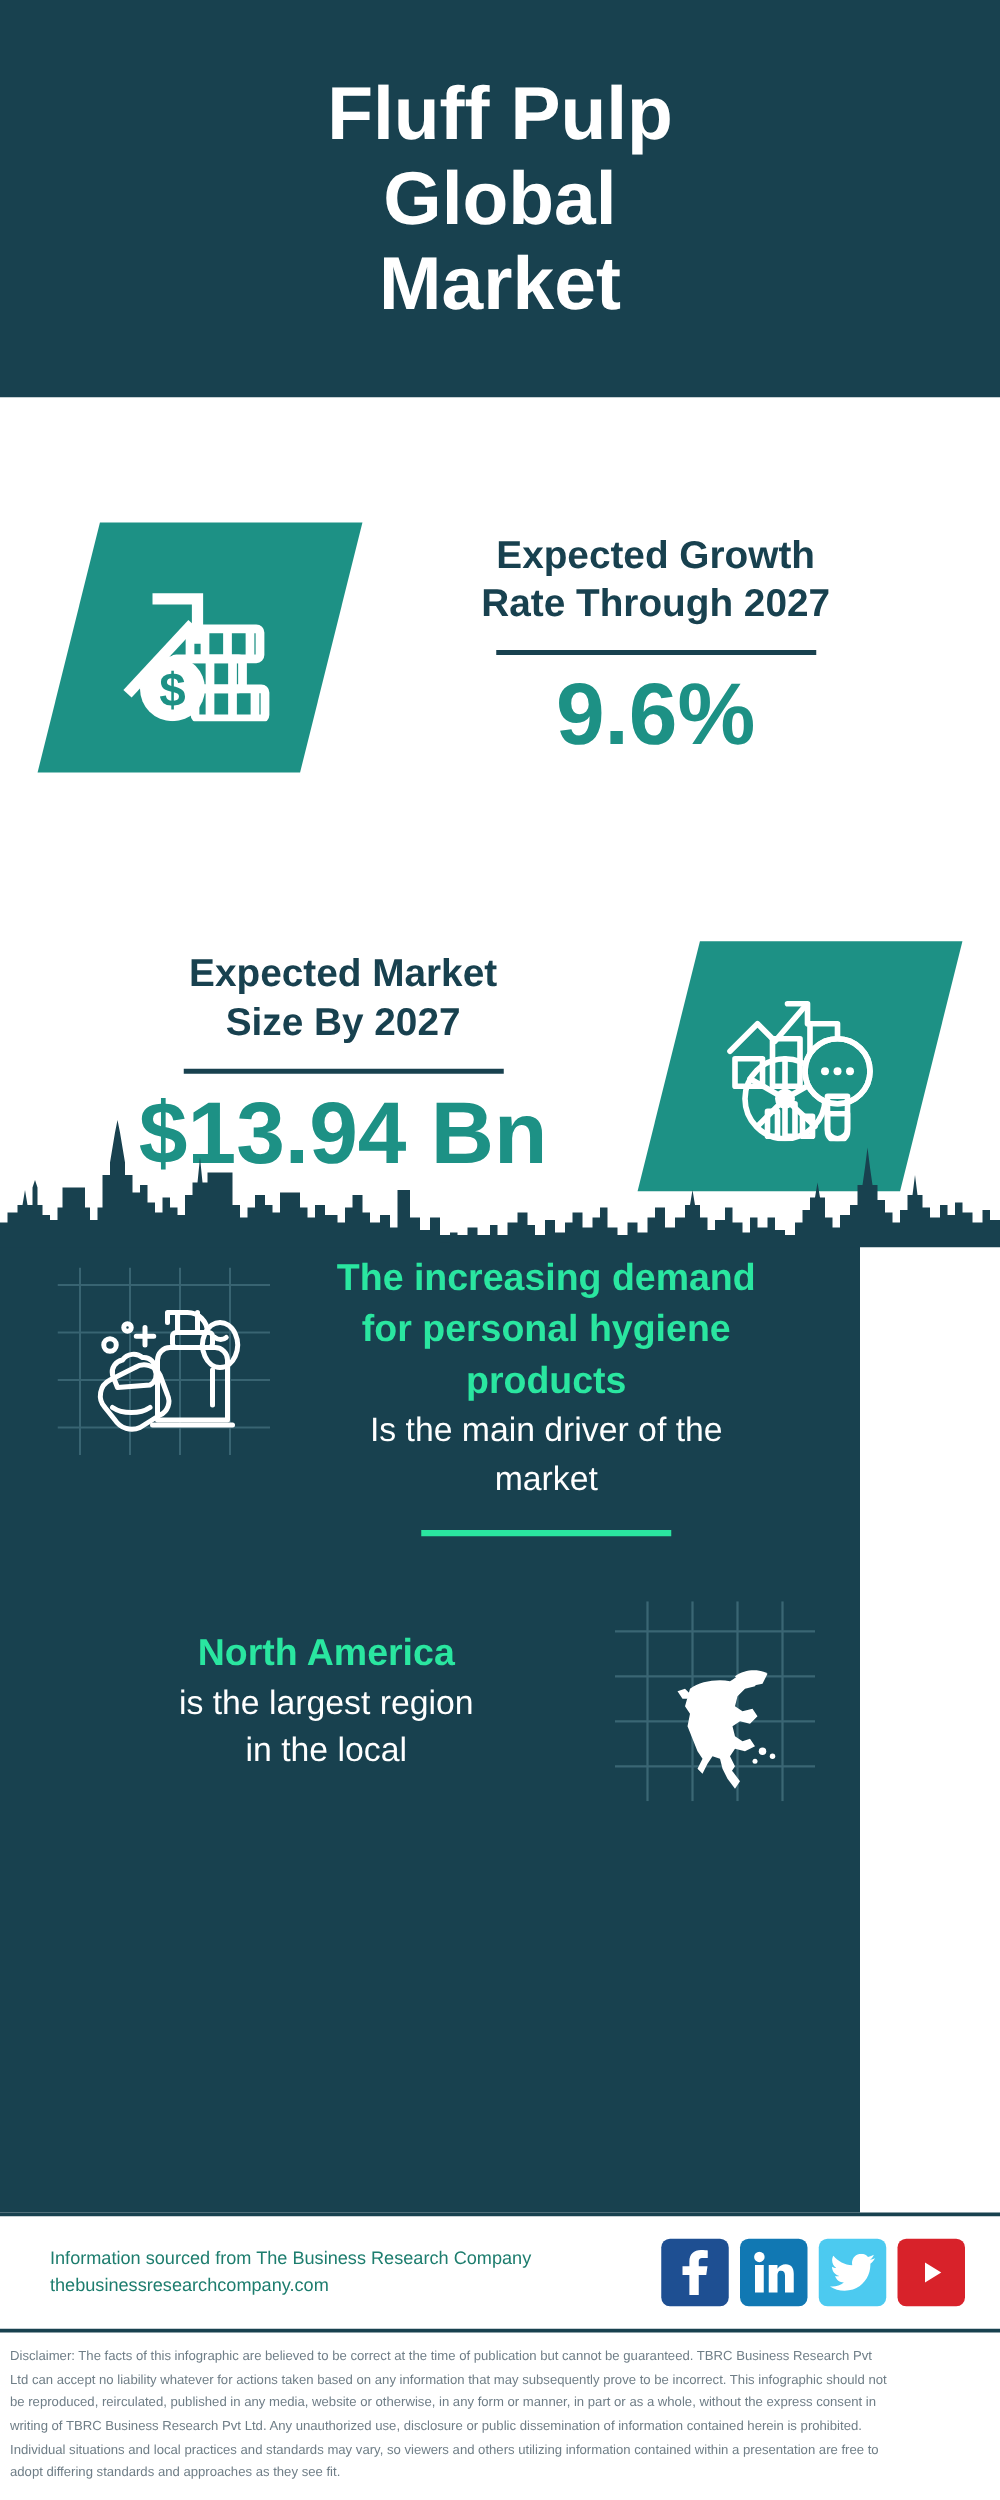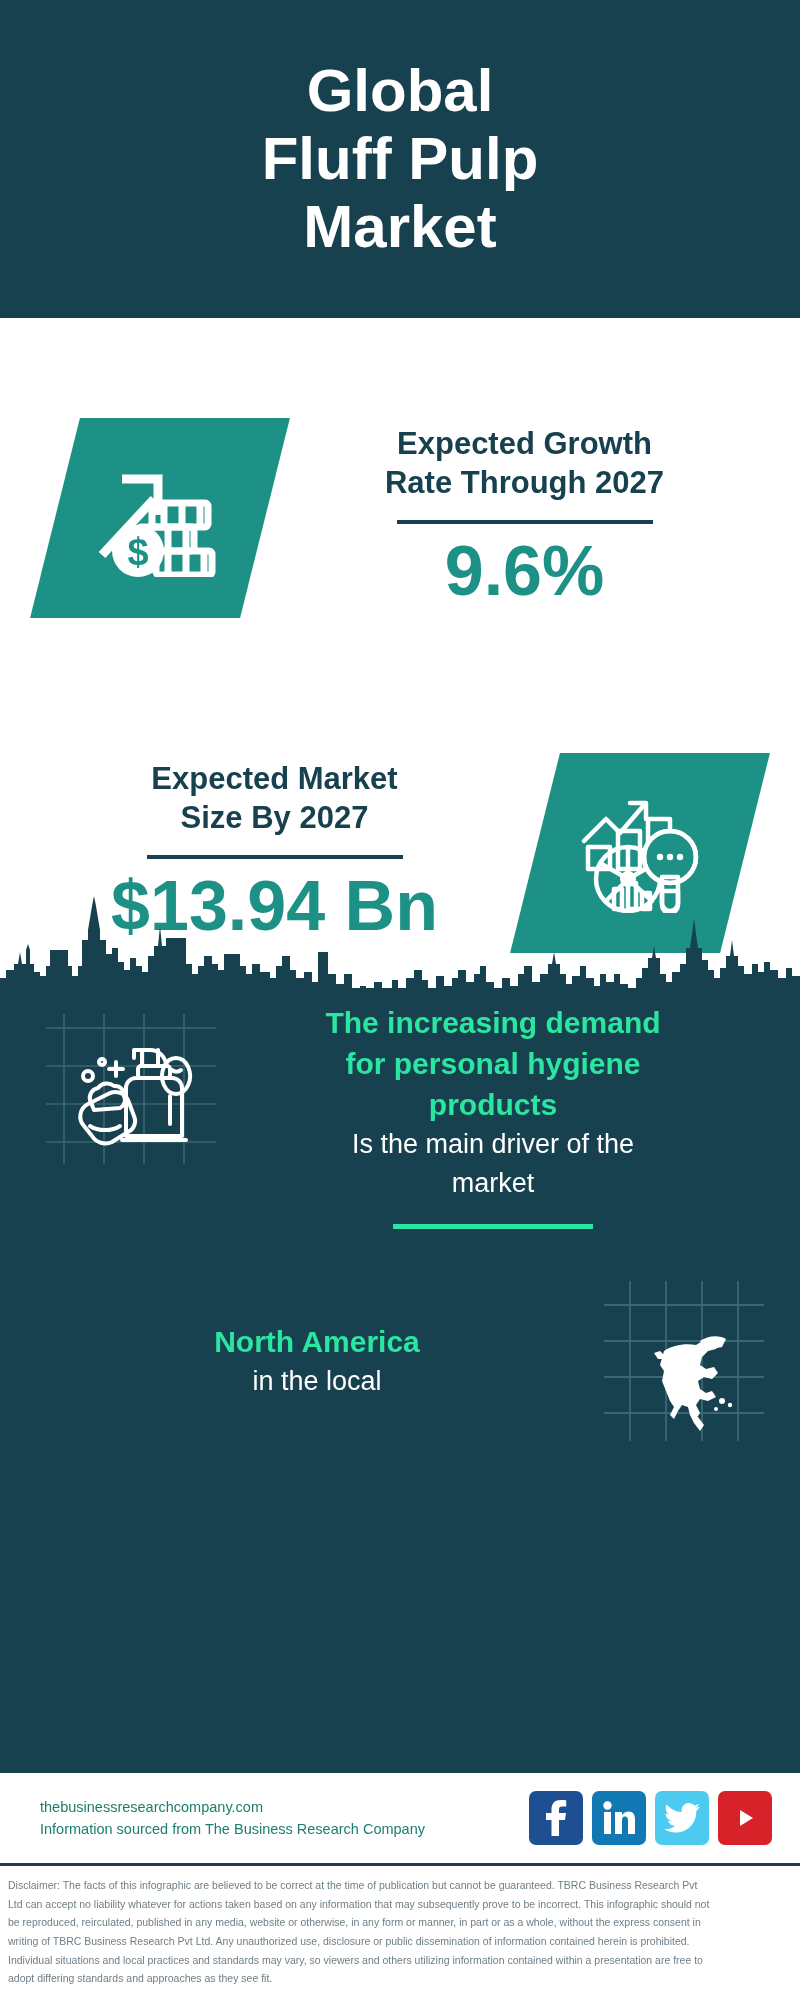--- a/index.html
+++ b/index.html
@@ -74,21 +74,21 @@
   }
   .stat2-text{
     flex:1;
     text-align:center;
     padding-left:14px;
   }
 
   
   .dark-wrap{
     position:relative;
-    width:800px;
+    width:688px;
     height:782px;
     background:#18414f;
   }
   .skyline{
     position:absolute; left:0; top:-110px;
     width:800px; height:120px;
     display:block;
   }
   .dark-inner{ position:relative; z-index:3; }
 
@@ -164,22 +164,22 @@
     line-height:1.78;
     text-align:left;
     font-family:"Liberation Sans", sans-serif;
   }
 </style>
 </head>
 <body>
 
 <div class="header">
   <div class="header-title">
+    <div>Fluff Pulp</div>
     <div>Global</div>
-    <div>Fluff Pulp</div>
     <div>Market</div>
   </div>
 </div>
 
 <div class="stat1">
   <div class="para-icon">
     <svg width="132" height="118" viewBox="0 0 132 118">
       <g fill="none" stroke="#ffffff" stroke-width="9">
         <path d="M8 96 L60 40"></path>
         <path d="M28 20 L64 20 L64 56" stroke-linejoin="miter"></path>
@@ -286,20 +286,21 @@
           <div>market</div>
         </div>
         <div class="rule-green"></div>
       </div>
     </div>
 
     <div class="region-row">
       <div class="region-text">
         <div class="hl">North America</div>
         <div class="sub">
+          <div>is the largest region</div>
           <div>in the local</div>
         </div>
       </div>
       <div class="region-map">
         <svg width="160" height="160" viewBox="0 0 160 160">
           <g stroke="#3f6b78" stroke-width="1.8" fill="none" opacity="0.9">
             <path d="M26 0 L26 160 M62 0 L62 160 M98 0 L98 160 M134 0 L134 160"></path>
             <path d="M0 24 L160 24 M0 60 L160 60 M0 96 L160 96 M0 132 L160 132"></path>
           </g>
           <g fill="#ffffff">
@@ -313,22 +314,22 @@
           </g>
         </svg>
       </div>
     </div>
 
   </div>
 </div>
 
 <div class="source-bar">
   <div class="source-text">
+    <div class="source-line">Information sourced from The Business Research Company</div>
     <div class="source-line">thebusinessresearchcompany.com</div>
-    <div class="source-line">Information sourced from The Business Research Company</div>
   </div>
   <div class="socials">
     <div class="sq" style="background:#1e4f92">
       <svg width="26" height="36" viewBox="0 0 26 36">
         <path fill="#ffffff" d="M16 36 L16 20 L22 20 L23 13 L16 13 L16 9.5 C16 7.6 16.6 6.4 19.4 6.4 L23.2 6.4 L23.2 0.3 C22.5 0.2 20.3 0 17.7 0 C12.2 0 8.5 3.3 8.5 9.1 L8.5 13 L3 13 L3 20 L8.5 20 L8.5 36 Z"></path>
       </svg>
     </div>
     <div class="sq" style="background:#1178b3">
       <svg width="34" height="34" viewBox="0 0 34 34">
         <rect x="2" y="11" width="7" height="22" fill="#ffffff"></rect>

